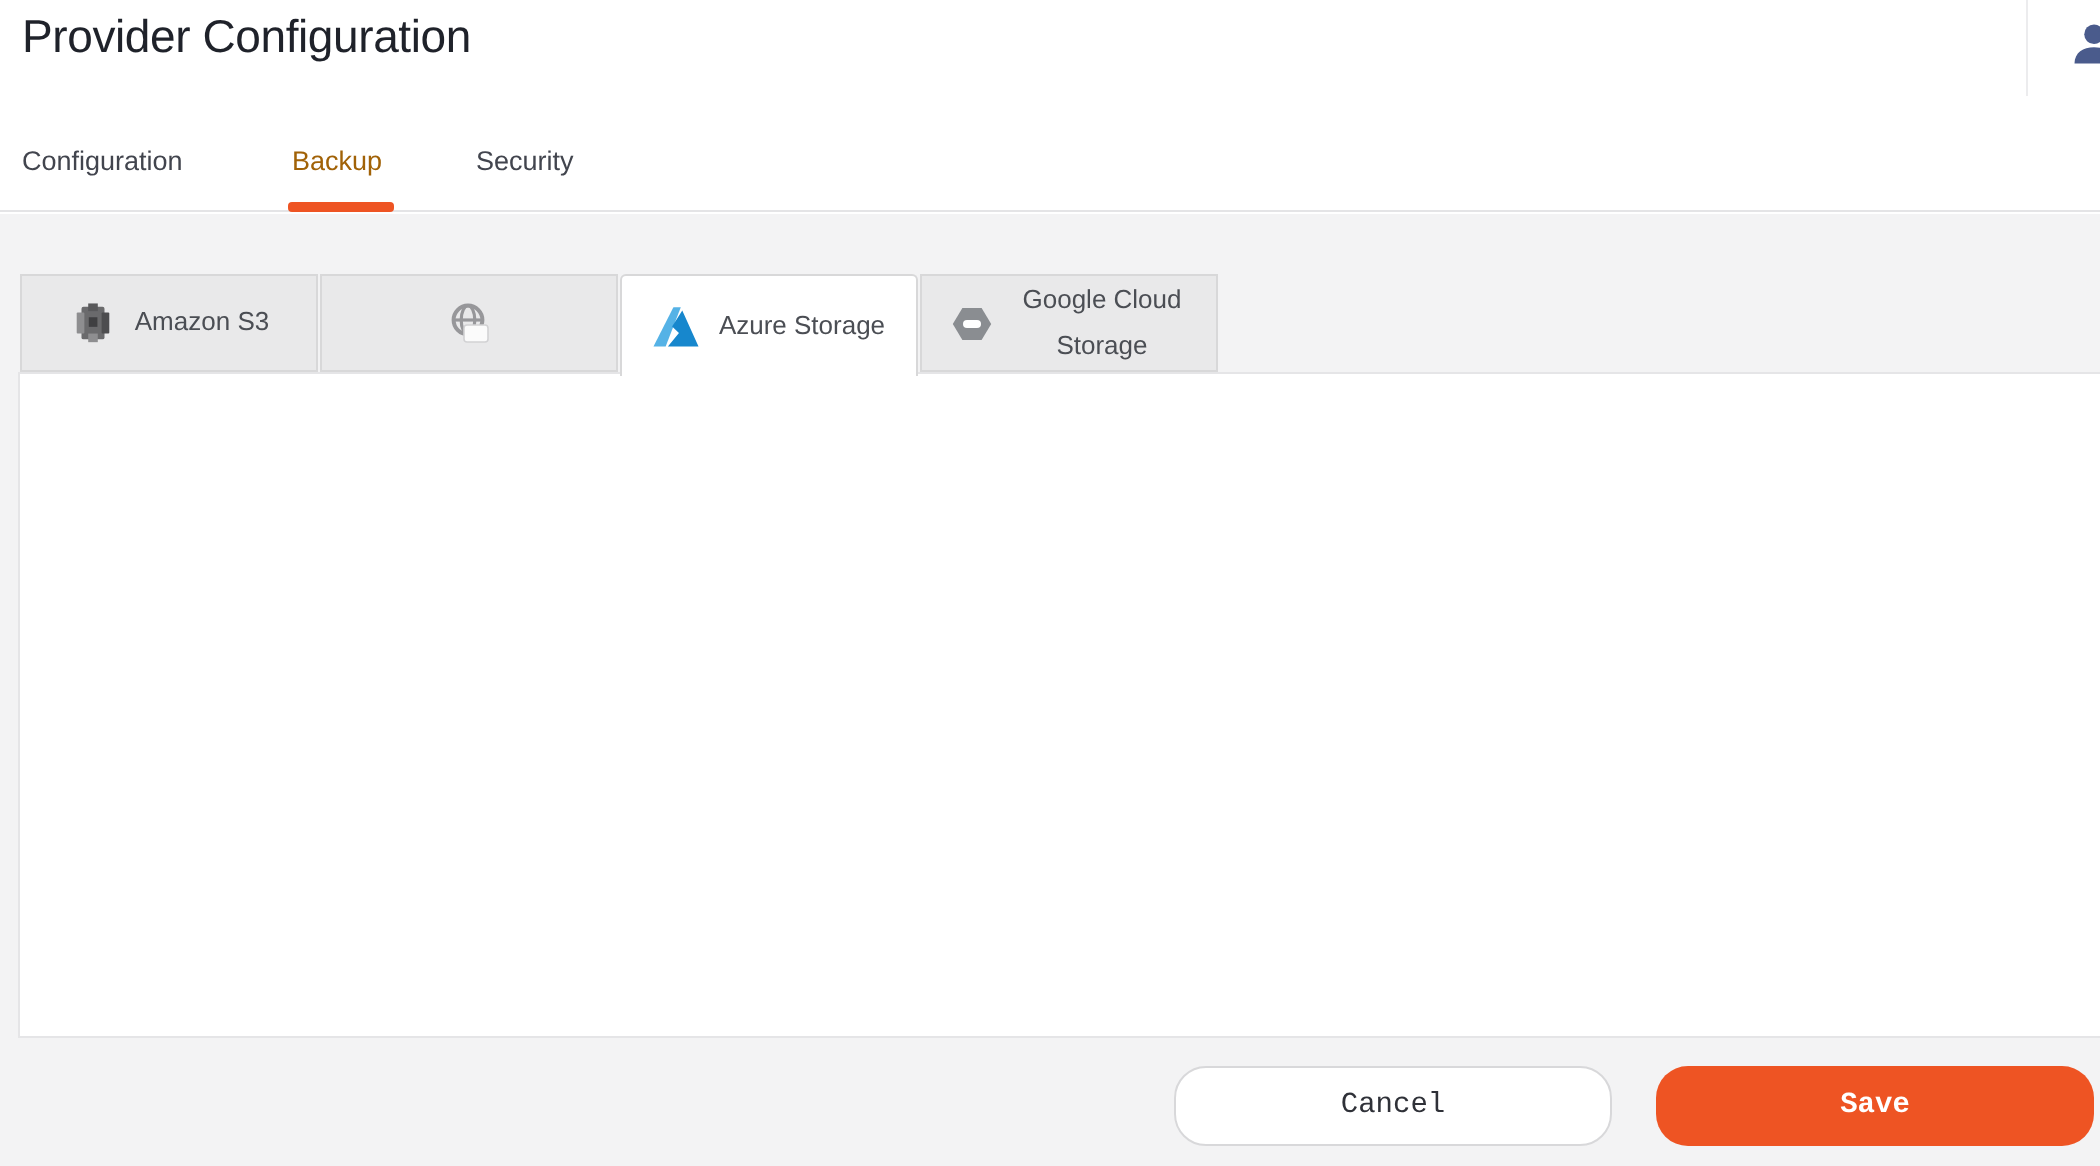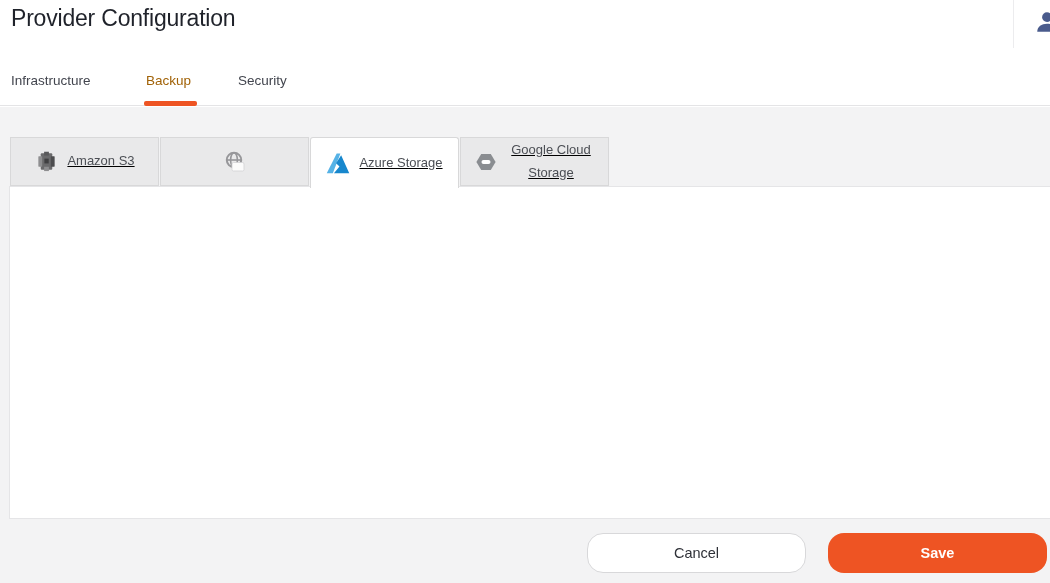--- a/index.html
+++ b/index.html
@@ -17,21 +17,21 @@
          border-bottom:1px solid #e4e4e6; }
   .nav-item { position:absolute; top:13px; font-size:13.5px; color:#42454e; cursor:pointer; }
   .nav-item.active { color:#a16207; }
   .nav-underline { position:absolute; left:144px; top:41px; width:53px; height:5px;
                    border-radius:2px; }
 
   
   .gray-bg { position:absolute; left:0; top:107px; width:1050px; height:476px; background:#f3f3f4; }
 
   
-  .ptabs { position:absolute; left:10px; top:137px; display:flex; z-index:3;text-decoration:underline; }
+  .ptabs { position:absolute; left:10px; top:137px; display:flex; z-index:3; }
   .ptab { width:149px; height:49px; margin-right:1px; background:#e9e9ea;
           border:1px solid #d8d8d9; display:flex; align-items:center; justify-content:center;
           gap:9px; padding:3px 8px; cursor:pointer; }
   .ptab-label { font-size:13px; line-height:1.75; color:#4b4e54; text-align:center; max-width:88px; }
   .ptab.active { background:#fff; border-bottom:none; height:51px; border-radius:3px 3px 0 0; }
   .ptab-icon { flex:0 0 auto; width:24px; height:24px; display:flex; align-items:center; justify-content:center; }
 
   
   .card { position:absolute; left:9px; top:186px; width:1043px; height:333px;
           background:#fff; border:1px solid #e5e5e7; border-right:none; z-index:1; }
@@ -45,36 +45,36 @@
                 background:#fff; font-size:14px; color:#2f3138; padding:0 14px;
                 font-family:"Liberation Sans", sans-serif; }
   .text-input::placeholder { color:#9ba1a8; opacity:1; }
   .help-icon { position:absolute; left:648px; top:232px; width:15px; height:15px; border-radius:50%;
                color:#fff; font-size:10.5px; font-weight:700; display:flex; align-items:center;
                justify-content:center; cursor:pointer; }
 
   
   .btn { position:absolute; top:533px; width:219px; height:40px; border-radius:16px;
          font-size:14.5px; display:flex; align-items:center; justify-content:center;
-         cursor:pointer; font-family:Liberation Sans, sans-serif; }
+         cursor:pointer; font-family:Liberation Mono, monospace; }
   .btn-cancel { left:587px; background:#fff; border:1px solid #d8d8da; color:#2f3138; }
   .btn-save { left:828px; border:none; color:#ffffff; font-weight:700; }
 </style>
 </head>
 <body>
 
 <div class="page-title">Provider Configuration</div>
 <div class="header-divider"></div>
 <svg class="user-icon" viewBox="0 0 24 24">
   <circle cx="12" cy="7.5" r="4.5" fill="#4A5B8C"></circle>
   <path d="M3 21c0-5 4-7.5 9-7.5s9 2.5 9 7.5z" fill="#4A5B8C"></path>
 </svg>
 
 <div class="nav">
-  <div class="nav-item" style="left:11px">Infrastructure</div>
+  <div class="nav-item" style="left:11px">Configuration</div>
   <div class="nav-item active" style="left:146px">Backup</div>
   <div class="nav-item" style="left:238px">Security</div>
   <div class="nav-underline" style="background:#EE5423"></div>
 </div>
 
 <div class="gray-bg"></div>
 <div class="card"></div>
 
 <div class="ptabs">
 

